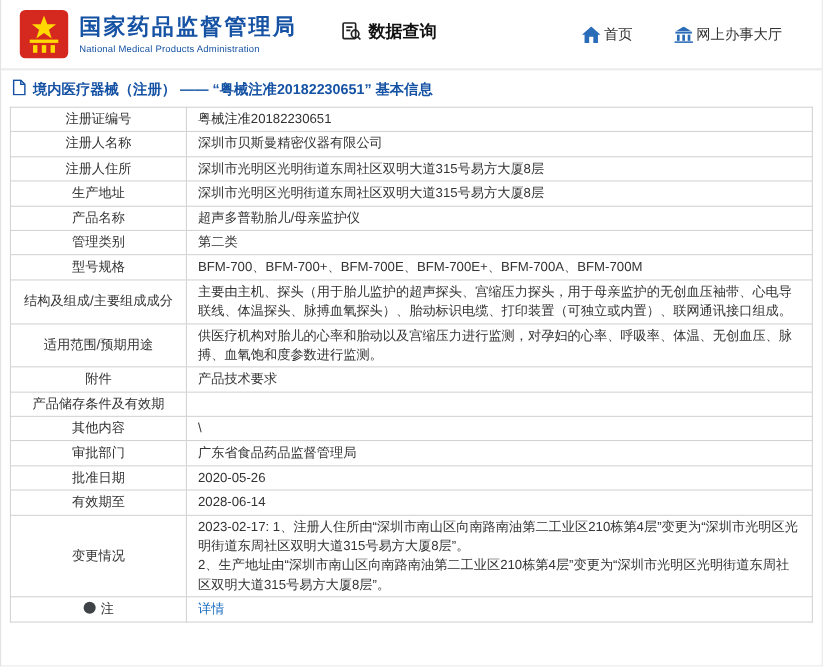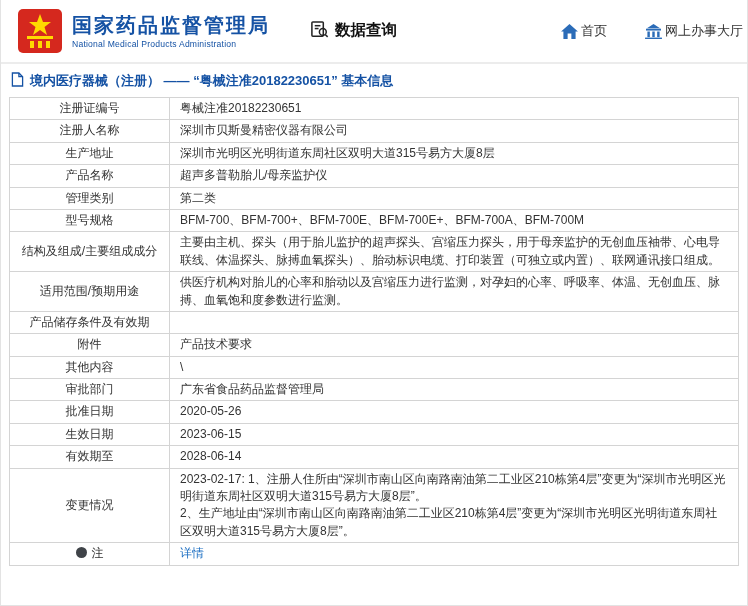--- a/index.html
+++ b/index.html
@@ -1,21 +1,21 @@
 <!DOCTYPE html>
 <html><head>
 <meta charset="utf-8">
 <style>
   * { box-sizing: border-box; }
   html,body { margin:0; padding:0; background:#fff; }
   body { font-family: "Liberation Sans", "DejaVu Sans", sans-serif; color:#333; }
   .page { width:748px; min-height:606px; border-left:1px solid #e3e3e3; border-right:1px solid #e3e3e3; border-bottom:1px solid #e3e3e3; background:#fff; }
 
   
-  .site-header { display:flex; align-items:center; height:64px; padding:0 4px 0 16px; border-bottom:2px solid #ececec; }
+  .site-header { display:flex; align-items:center; height:64px; padding:0 36px 0 16px; border-bottom:2px solid #ececec; }
   .brand { display:flex; align-items:center; gap:9px; cursor:pointer; }
   .logo { width:46px; height:46px; flex:0 0 auto; }
   .brand-text { display:flex; flex-direction:column; }
   .brand-cn { color:#1552a4; font-size:20px; font-weight:bold; letter-spacing:2px; line-height:1.15; }
   .brand-en { color:#1552a4; font-size:8.6px; letter-spacing:.2px; margin-top:2px; }
   .section-title { margin-left:40px; display:flex; gap:6px; font-size:15.5px; font-weight:bold; color:#111; }
   .top-nav { margin-left:auto; display:flex; gap:38px; }
   .nav-item { display:flex; flex-direction:row; align-items:center; gap:3px; font-size:13px; color:#333; text-decoration:none; cursor:pointer; }
   .nav-item .nicon { height:16px; display:flex; align-items:flex-end; }
 
@@ -105,20 +105,24 @@
     <tbody>
       <tr>
           <th>注册证编号</th>
           <td>粤械注准20182230651</td>
         </tr>
       <tr>
           <th>注册人名称</th>
           <td>深圳市贝斯曼精密仪器有限公司</td>
         </tr>
       <tr>
+          <th>注册人住所</th>
+          <td>深圳市光明区光明街道东周社区双明大道315号易方大厦8层</td>
+        </tr>
+      <tr>
           <th>生产地址</th>
           <td>深圳市光明区光明街道东周社区双明大道315号易方大厦8层</td>
         </tr>
       <tr>
           <th>产品名称</th>
           <td>超声多普勒胎儿/母亲监护仪</td>
         </tr>
       <tr>
           <th>管理类别</th>
           <td>第二类</td>
@@ -129,42 +133,38 @@
         </tr>
       <tr>
           <th>结构及组成/主要组成成分</th>
           <td>主要由主机、探头（用于胎儿监护的超声探头、宫缩压力探头，用于母亲监护的无创血压袖带、心电导联线、体温探头、脉搏血氧探头）、胎动标识电缆、打印装置（可独立或内置）、联网通讯接口组成。</td>
         </tr>
       <tr>
           <th>适用范围/预期用途</th>
           <td>供医疗机构对胎儿的心率和胎动以及宫缩压力进行监测，对孕妇的心率、呼吸率、体温、无创血压、脉搏、血氧饱和度参数进行监测。</td>
         </tr>
       <tr>
+          <th>附件</th>
+          <td>产品技术要求</td>
+        </tr>
+      <tr>
           <th>产品储存条件及有效期</th>
           <td></td>
-        </tr>
-      <tr>
-          <th>附件</th>
-          <td>产品技术要求</td>
         </tr>
       <tr>
           <th>其他内容</th>
           <td>\</td>
         </tr>
       <tr>
           <th>审批部门</th>
           <td>广东省食品药品监督管理局</td>
         </tr>
       <tr>
           <th>批准日期</th>
           <td>2020-05-26</td>
-        </tr>
-      <tr>
-          <th>生效日期</th>
-          <td>2023-06-15</td>
         </tr>
       <tr>
           <th>有效期至</th>
           <td>2028-06-14</td>
         </tr>
       <tr>
           <th>变更情况</th>
           <td>2023-02-17: 1、注册人住所由“深圳市南山区向南路南油第二工业区210栋第4层”变更为“深圳市光明区光明街道东周社区双明大道315号易方大厦8层”。
 2、生产地址由“深圳市南山区向南路南油第二工业区210栋第4层”变更为“深圳市光明区光明街道东周社区双明大道315号易方大厦8层”。</td>
         </tr>

